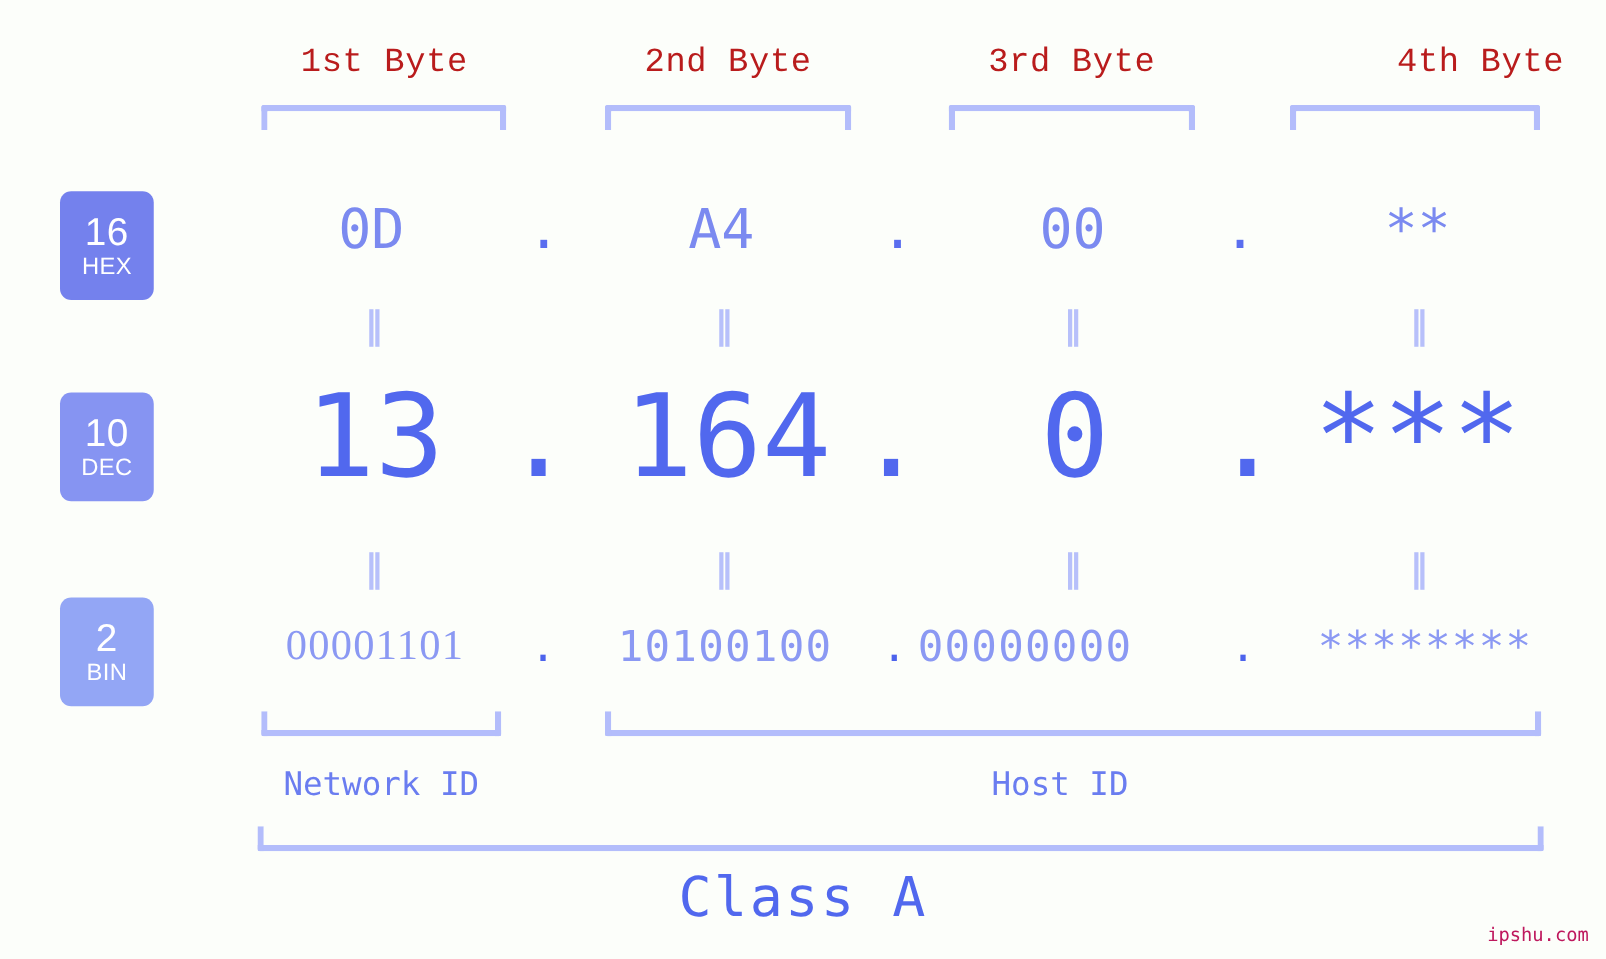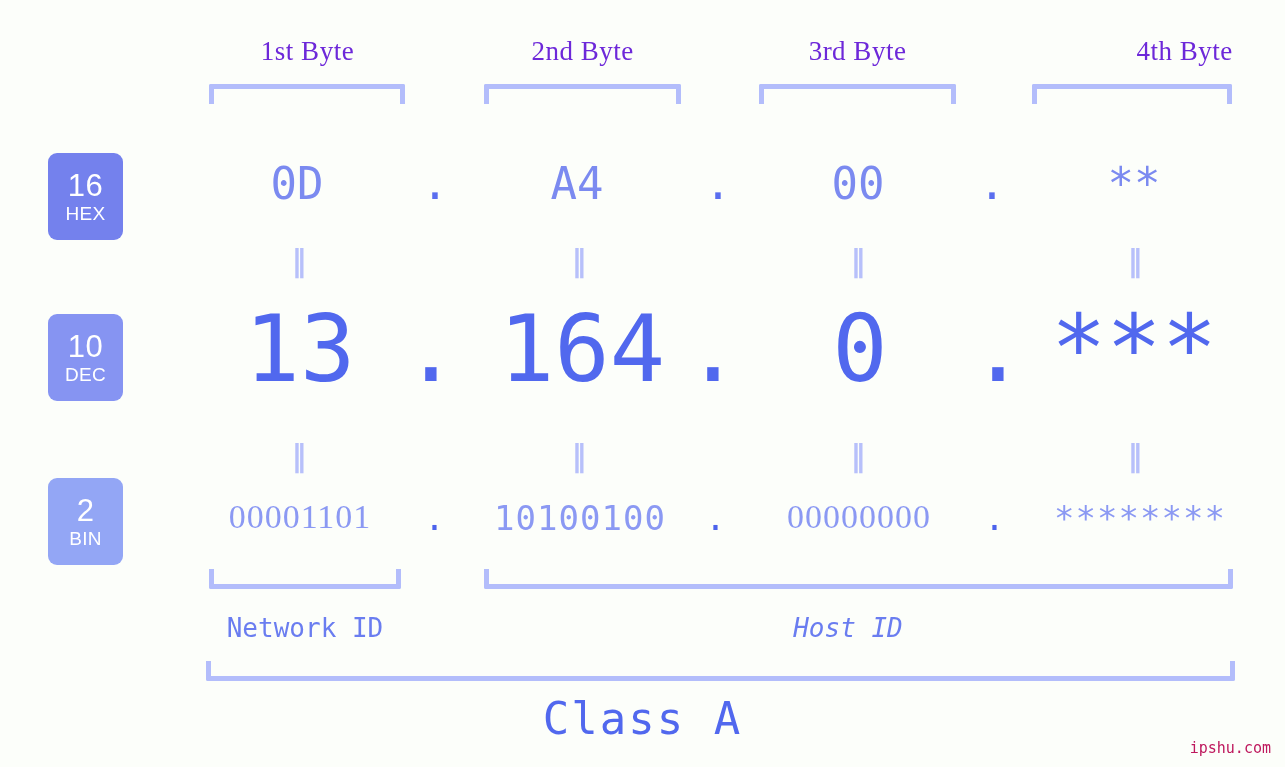--- a/index.html
+++ b/index.html
@@ -16,22 +16,22 @@
   #stage {
     position: relative;
     width: 1285px;
     height: 767px;
   }
 
   
   .byte-label {
     position: absolute;
     text-align: center;
-    color: #6d28d9;
-    font-family: Liberation Serif, serif;
+    color: #b91c1c;
+    font-family: Liberation Mono, monospace;
     font-size: 27px;
     letter-spacing: 0.5px;
     white-space: nowrap;
   }
 
   
   .bracket-down {
     position: absolute;
     height: 20px;
     border: 5px solid #b3bdfb;
@@ -223,29 +223,29 @@
   <div class="eq" style="left:265px; top:438px; width:70px;">‖</div>
   <div class="eq" style="left:545px; top:438px; width:70px;">‖</div>
   <div class="eq" style="left:824px; top:438px; width:70px;">‖</div>
   <div class="eq" style="left:1101px; top:438px; width:70px;">‖</div>
 
   <div class="row-bin">
     <div class="val" style="left:202px; width:196px;font-family:Liberation Serif, serif;">00001101</div>
     <div class="dot val" style="left:400px; width:70px;">.</div>
     <div class="val" style="left:482px; width:196px;">10100100</div>
     <div class="dot val" style="left:681px; width:70px;">.</div>
-    <div class="val" style="left:761px; width:196px;font-family:Liberation Serif, serif;">00000000</div>
+    <div class="val" style="left:722px; width:196px;">00000000</div>
     <div class="dot val" style="left:960px; width:70px;">.</div>
     <div class="val" style="left:1042px; width:196px;">********</div>
   </div>
 
   <div class="bracket-up" style="left:209px; top:569px; width:192px;"></div>
   <div class="bracket-up" style="left:484px; top:569px; width:749px;"></div>
 
   <div class="id-label" style="left:205px; top:613px; width:200px;">Network ID</div>
-  <div class="id-label" style="left:748px; top:613px; width:200px;font-style:italic;">Host ID</div>
+  <div class="id-label" style="left:748px; top:613px; width:200px;">Host ID</div>
 
   <div class="bracket-up" style="left:206px; top:661px; width:1029px;"></div>
   <div id="class-label">Class A</div>
 
   <div id="watermark">ipshu.com</div>
 
 </div>
 
 </body></html>

